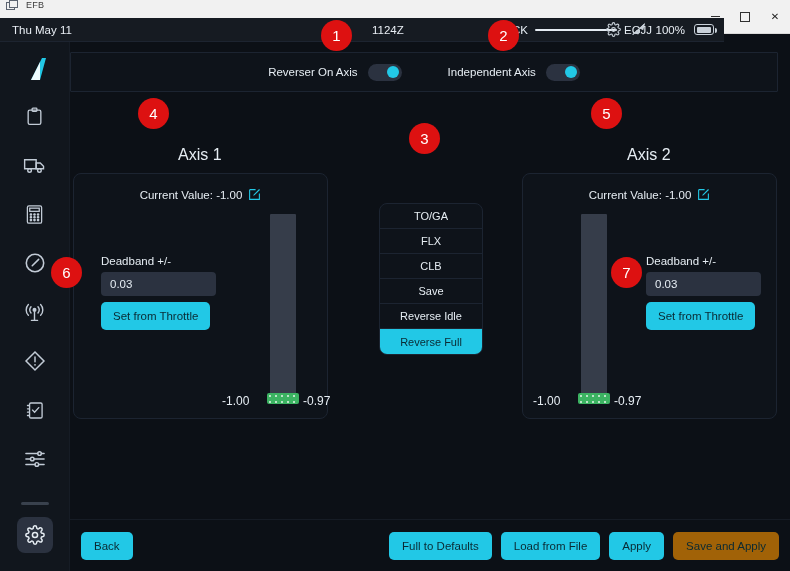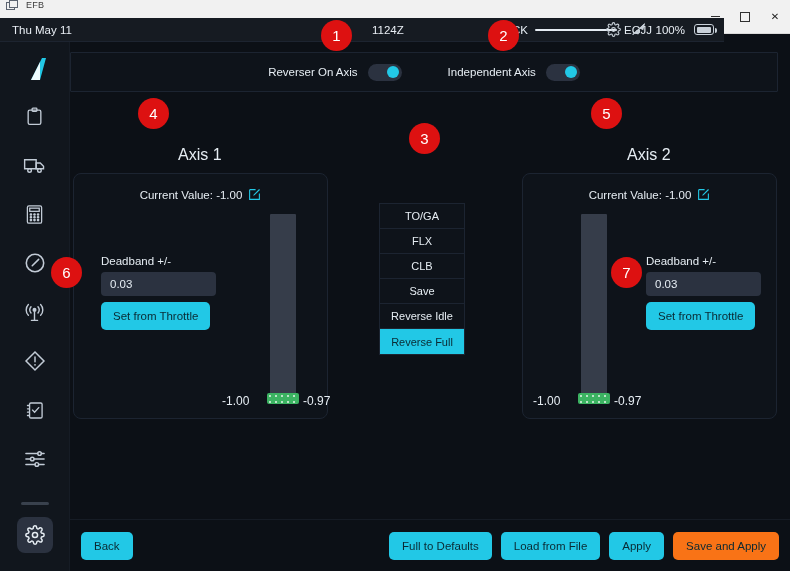--- a/index.html
+++ b/index.html
@@ -92,34 +92,34 @@
              font-size: 11.5px; display:flex; align-items:center; justify-content:center;
              padding: 0 12px; border: none; font-family: "Liberation Sans", sans-serif; cursor:pointer; }
 
   .bar-track { position:absolute; width: 26px; background:#363d4a; border-radius: 1px; }
   .bar-fill { position:absolute; width: 32px; height: 11px; background:#3cb362; border-radius: 2px;
               background-image: radial-gradient(circle, rgba(255,255,255,.65) 0.8px, transparent 1px);
               background-size: 6px 6px; }
   .bar-num { position:absolute; font-size: 12px; color:#e6edf3; }
 
   
-  .detent { position:absolute; top: 161px; left: 309px; width: 86px;
-            border:1px solid #1c2431; border-radius: 0; overflow:hidden; background:#0e131a; }
+  .detent { position:absolute; top: 161px; left: 309px; width: 104px;
+            border:1px solid #1c2431; border-radius: 8px; overflow:hidden; background:#0e131a; }
   .det-item { height: 25px; display:flex; align-items:center; justify-content:center;
               font-size: 11px; color:#e6edf3; border-bottom: 1px solid #1c2431; }
   .det-item:last-child { border-bottom: none; }
   .det-item.sel { background:#22c8e6; color:#0a2a33; }
 
   
   .footer { position:absolute; bottom: 0; left: 0; width: 720px; height: 52px;
             border-top: 1px solid #161c25; display:flex; align-items:center; }
   .fbtn { height: 28px; border-radius: 5px; background:#22c8e6; color:#0a2a33; font-size: 11.5px;
           display:flex; align-items:center; justify-content:center; padding: 0 13px;
           border:none; font-family:"Liberation Sans", sans-serif; cursor:pointer; }
-  .fbtn.green { background:#f97316; }
+  .fbtn.green { background:#a16207; }
   .f-left { margin-left: 11px; }
   .f-right { margin-left:auto; margin-right: 11px; display:flex; gap: 9px; }
 
   
   .badge { position:absolute; width: 31px; height: 31px; border-radius: 50%; background:#dd1111;
            color:#fff; font-size: 15px; display:flex; align-items:center; justify-content:center;
            font-family:"Liberation Sans", sans-serif; z-index: 40; }
 </style>
 </head>
 <body>

